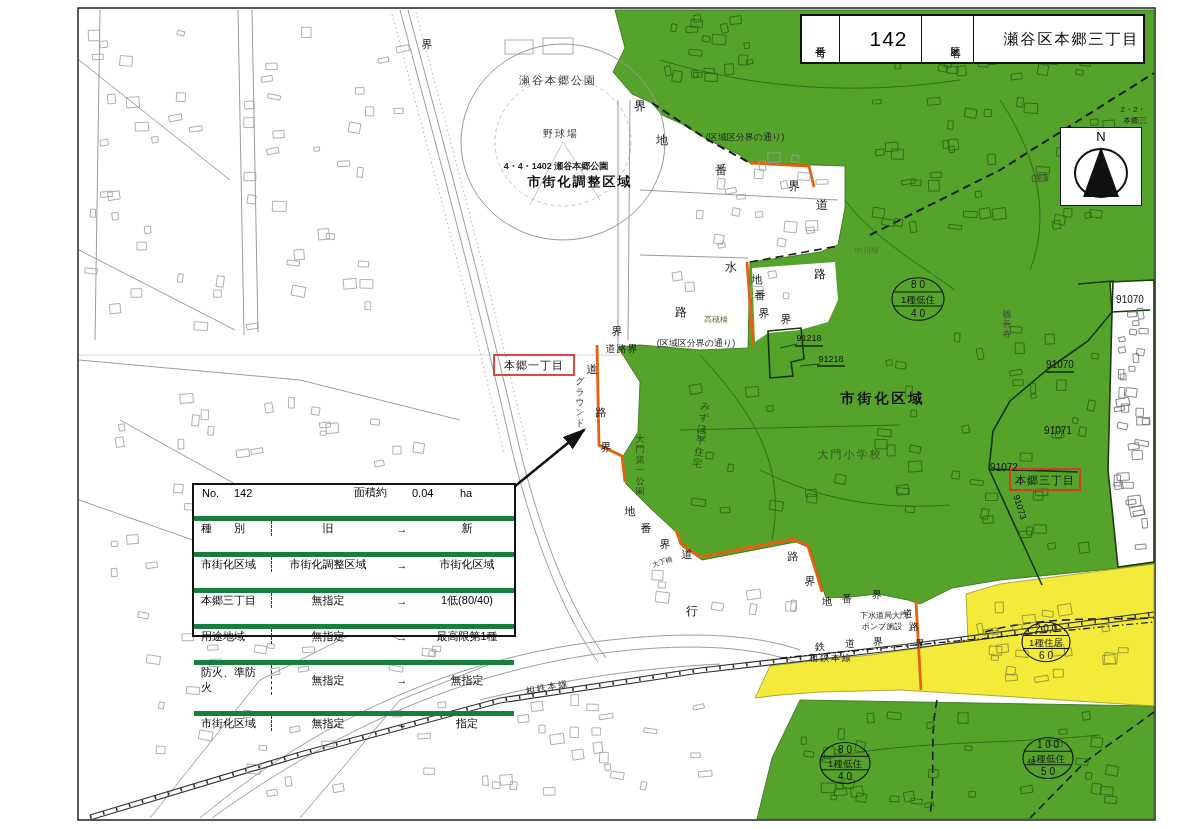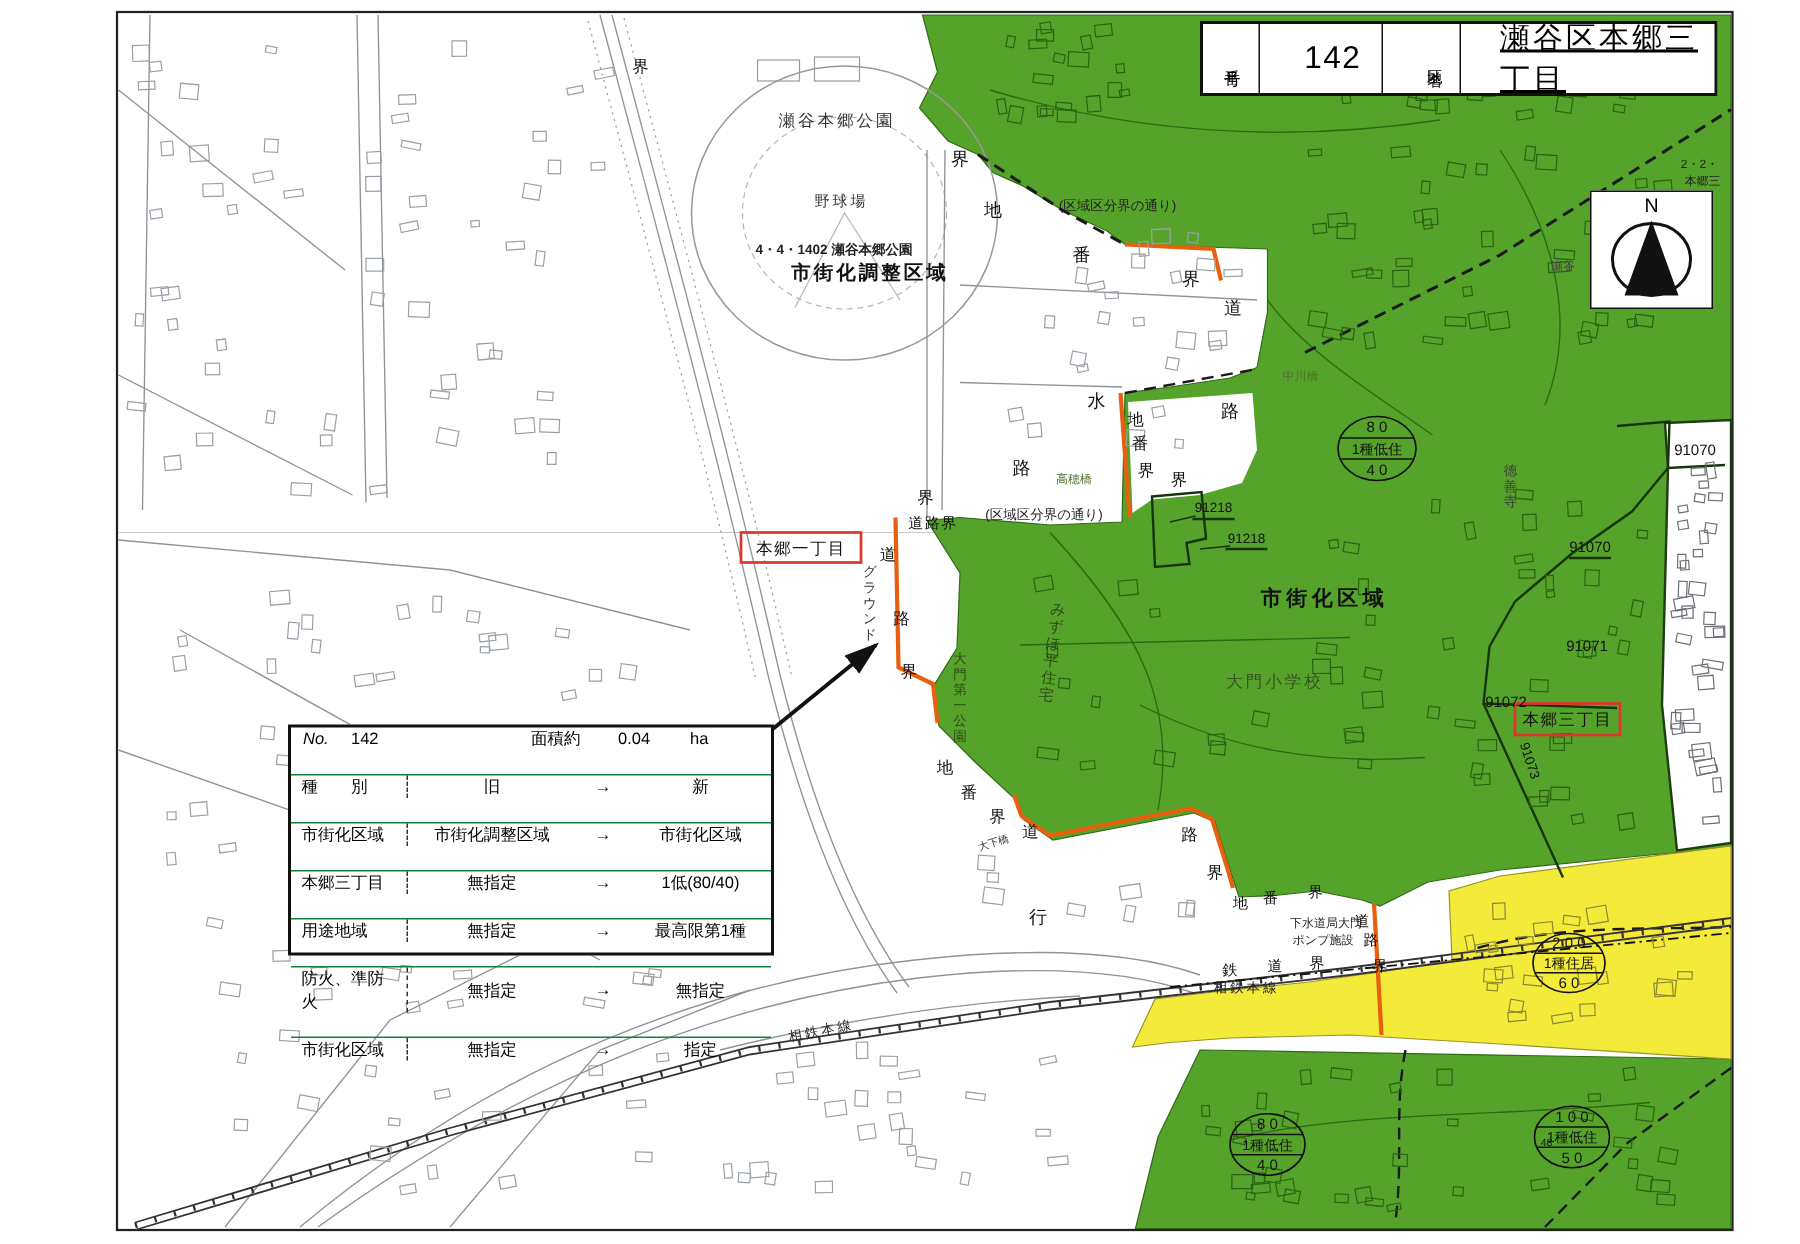--- a/index.html
+++ b/index.html
@@ -8,36 +8,36 @@
   svg{position:absolute;left:0;top:0;}
   .overlay{position:absolute;box-sizing:border-box;background:#fff;gap:16px;}
   
   #titlebox{left:800px;top:14px;width:345px;height:50px;border:2px solid #111;display:flex;z-index:5;}
   #titlebox .cell{box-sizing:border-box;display:flex;align-items:center;justify-content:center;}
   #tb-no-label{width:38px;border-right:1.5px solid #111;font-size:11px;line-height:12px;
     writing-mode:vertical-rl;letter-spacing:2px;}
   #tb-no-value{width:66px;border-right:1.5px solid #111;font-size:21px;letter-spacing:1px;}
   #tb-name-label{width:36px;border-right:1.5px solid #111;font-size:10px;line-height:11px;
     writing-mode:vertical-rl;letter-spacing:1px;}
-  #tb-name-value{flex:1;font-size:20px;letter-spacing:2px;justify-content:flex-start;padding-left:10px;text-decoration:underline;}
+  #tb-name-value{flex:1;font-size:15px;letter-spacing:2px;justify-content:flex-start;padding-left:10px;}
   
   #compass{left:1060px;top:127px;width:82px;height:79px;border:1.5px solid #111;z-index:5;}
   #compass .n{position:absolute;left:50%;top:1px;transform:translateX(-50%);font-size:13px;}
   
   #infotable{left:192px;top:483px;width:324px;height:154px;border:2px solid #111;z-index:5;
     display:flex;flex-direction:column;font-size:11px;background:#fff;}
-  .trow{flex:1;display:flex;align-items:stretch;border-top:1px solid #15803d;}
+  .trow{flex:1;display:flex;align-items:stretch;border-top:5px solid #15803d;}
   .trow:first-child{border-top:none;}
   .tc{display:flex;align-items:center;justify-content:center;box-sizing:border-box;}
   .tc.lbl{width:78px;border-right:1px dashed #333;justify-content:space-between;padding:0 7px;}
   .tc.old{width:112px;}
   .tc.arr{width:36px;}
   .tc.nw{flex:1;}
   .r0 .tc{justify-content:flex-start;}
-  .r0 .no-l{width:40px;padding-left:8px;font-style:italic;}
+  .r0 .no-l{width:40px;padding-left:8px;}
   .r0 .no-v{width:120px;}
   .r0 .ar-l{width:58px;}
   .r0 .ar-v{width:48px;}
 </style>
 </head>
 <body>
 
 <div id="stage">
   <svg id="mapsvg" width="1200" height="829" viewBox="0 0 1200 829">
       <rect x="78" y="8" width="1077" height="812" fill="#fff" stroke="#222" stroke-width="1.5"></rect>

